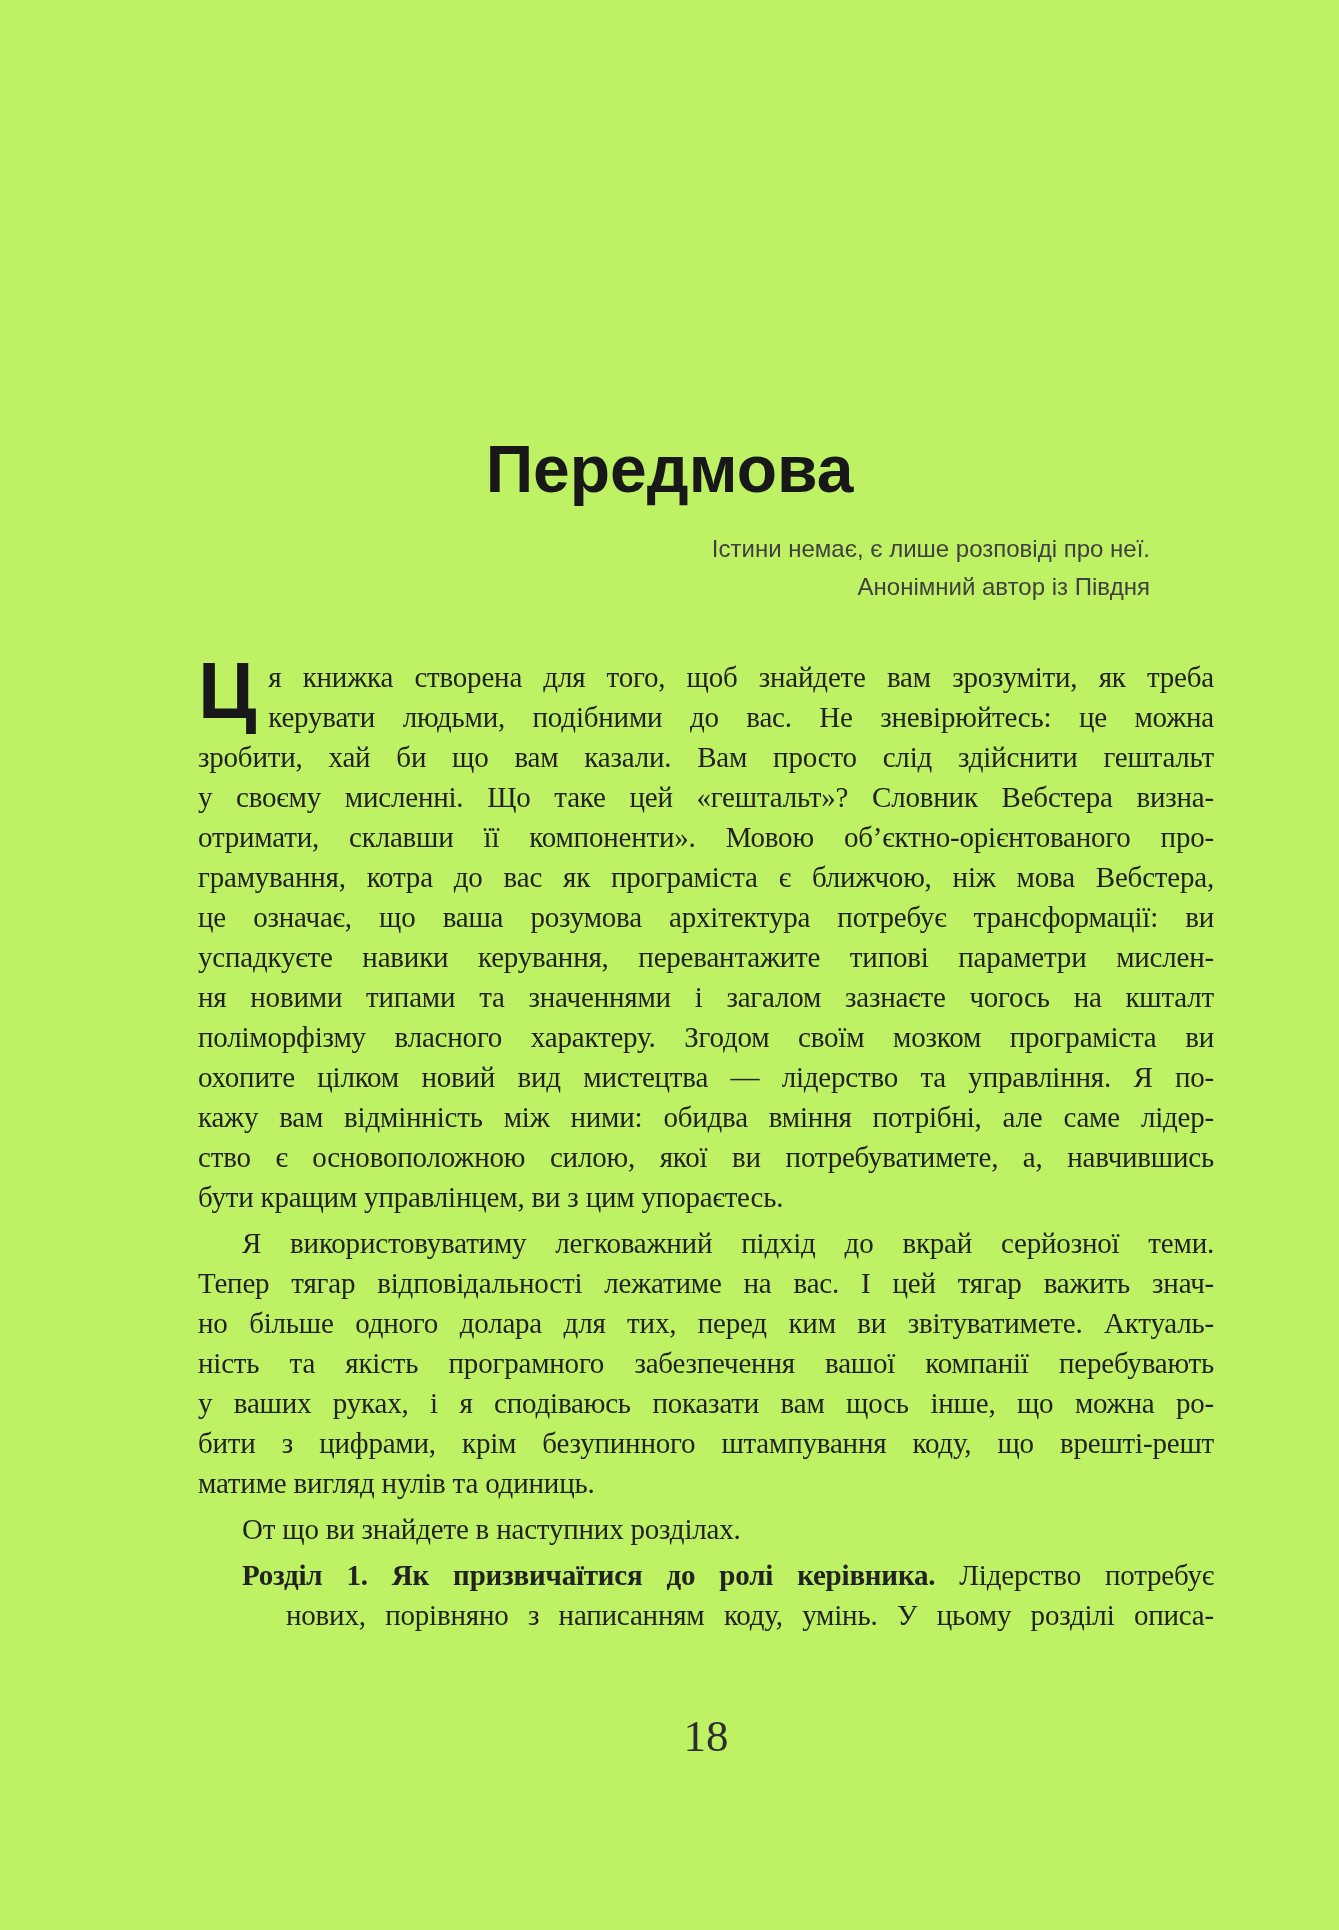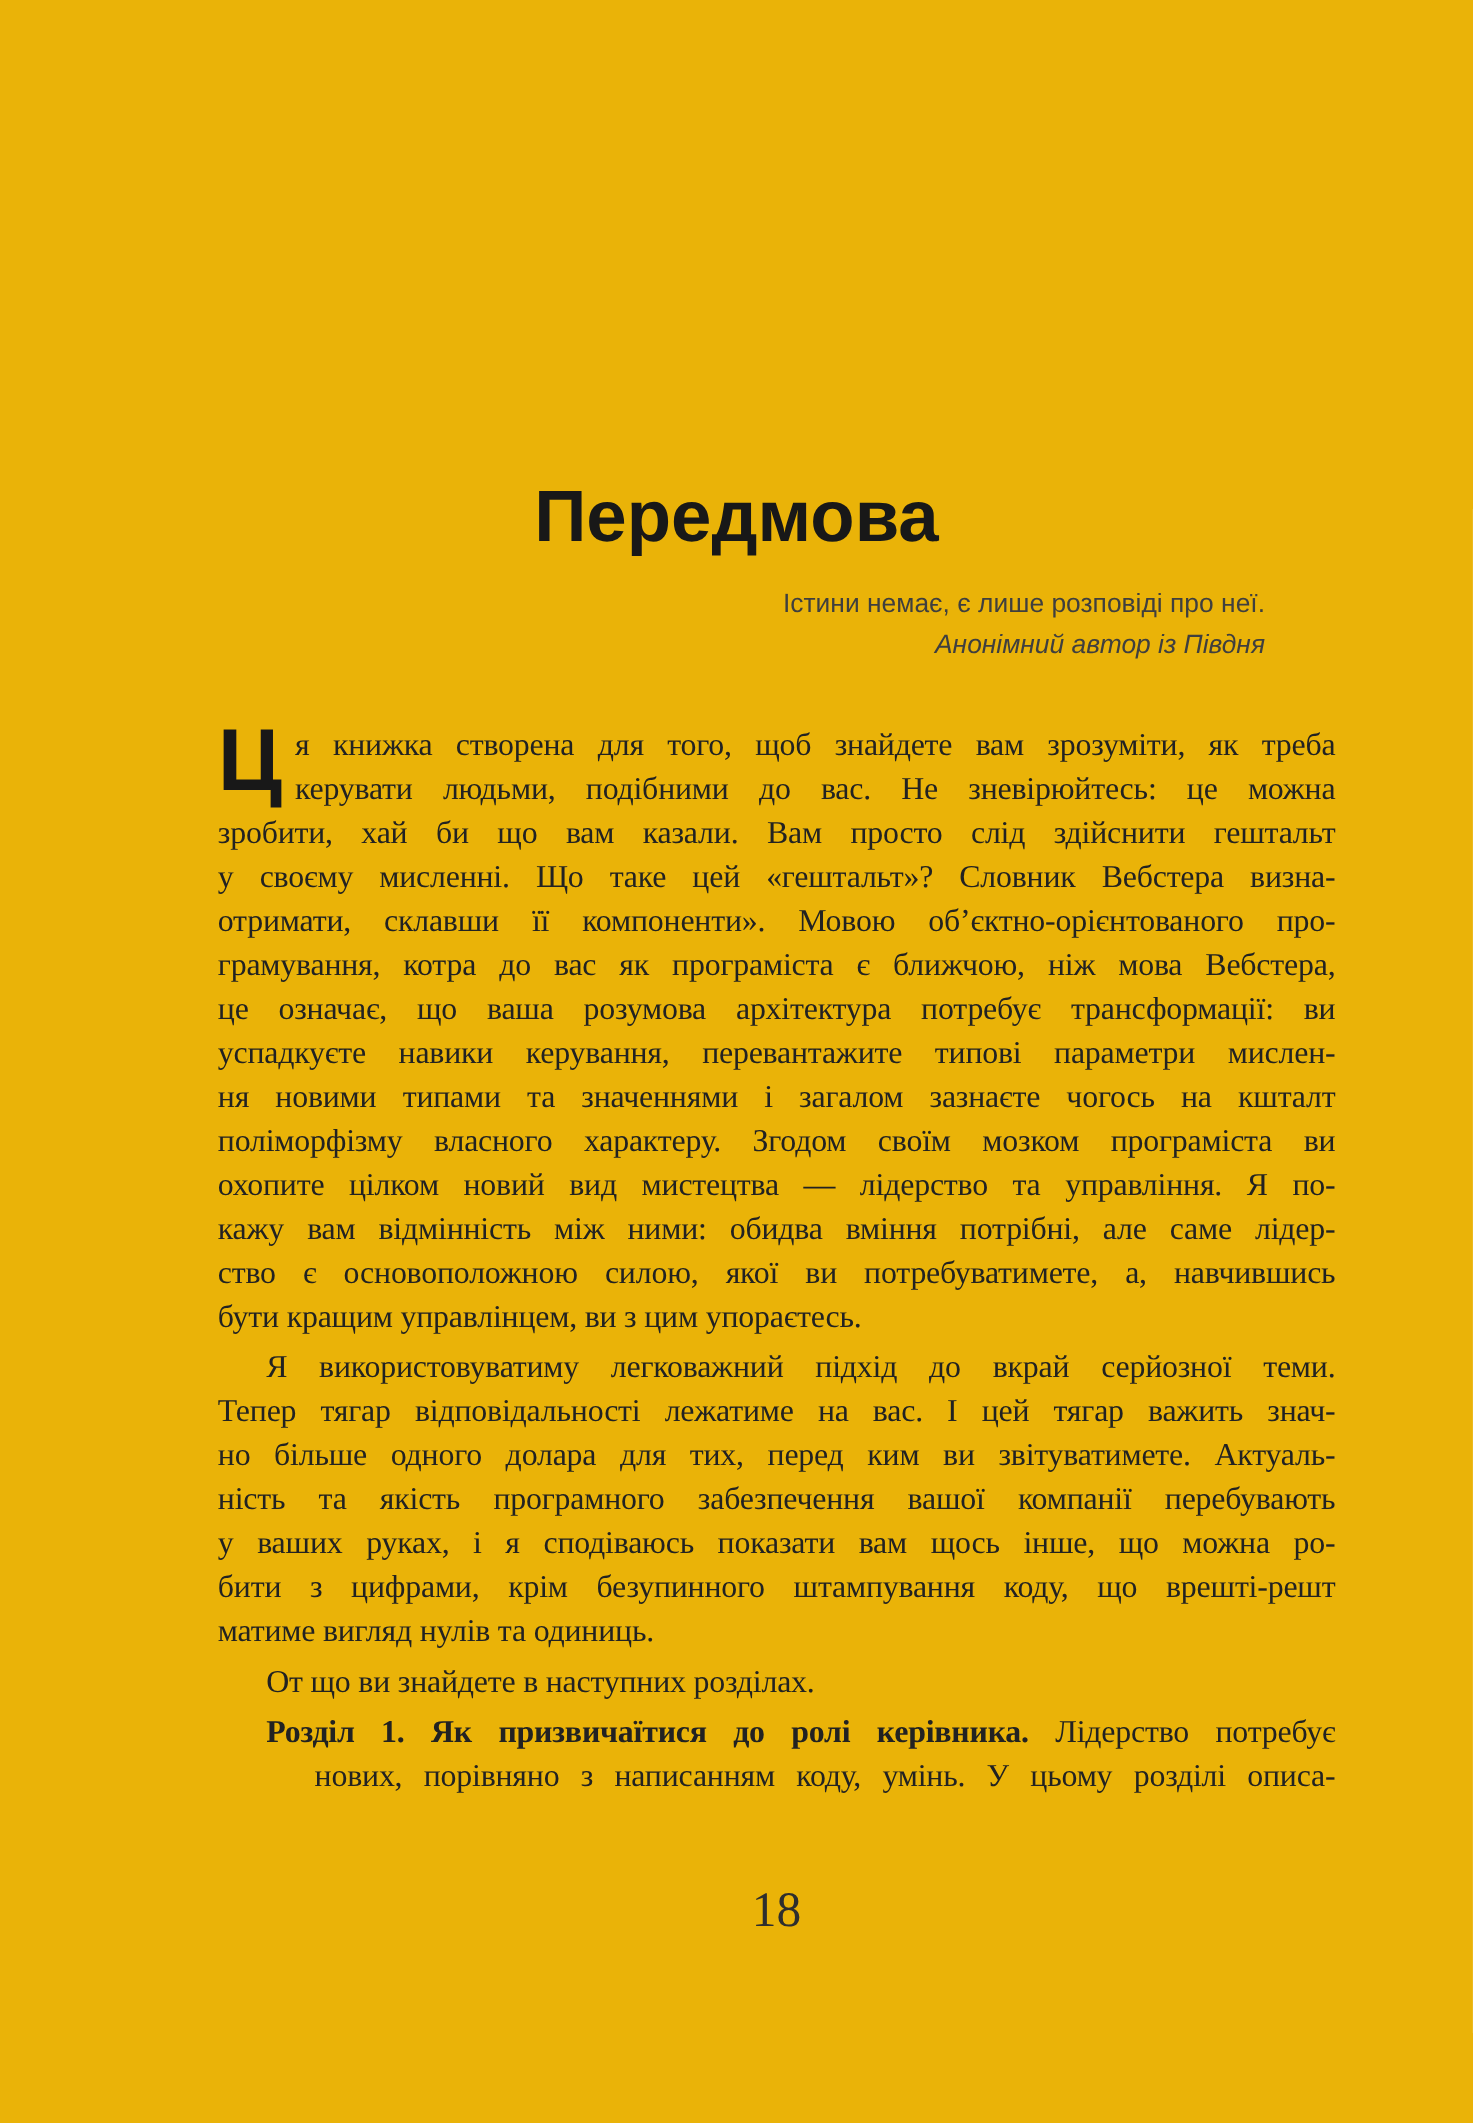--- a/index.html
+++ b/index.html
@@ -4,21 +4,21 @@
 <style>
   html, body {
     margin: 0;
     padding: 0;
     background: #ffffff;
   }
   .page {
     position: relative;
     width: 1339px;
     height: 1930px;
-    background: #eab308;
+    background: #bef264;
     font-family: "Liberation Serif", serif;
     color: #202020;
     overflow: hidden;
   }
   .title {
     position: absolute;
     top: 390px;
     left: 0;
     width: 100%;
     text-align: center;
@@ -34,21 +34,20 @@
     left: 198px;
     width: 952px;            
     text-align: right;
     font-family: "Liberation Sans", sans-serif;
     font-size: 24px;
     line-height: 38px;
     font-weight: 400;
     color: #3f3f3f;
   }
   .epigraph .attr {
-    font-style: italic;
     text-align: right;
   }
   .body-text {
     position: absolute;
     top: 657px;
     left: 198px;
     width: 1016px;           
     font-size: 29px;
     line-height: 40px;
     letter-spacing: -0.2px;

